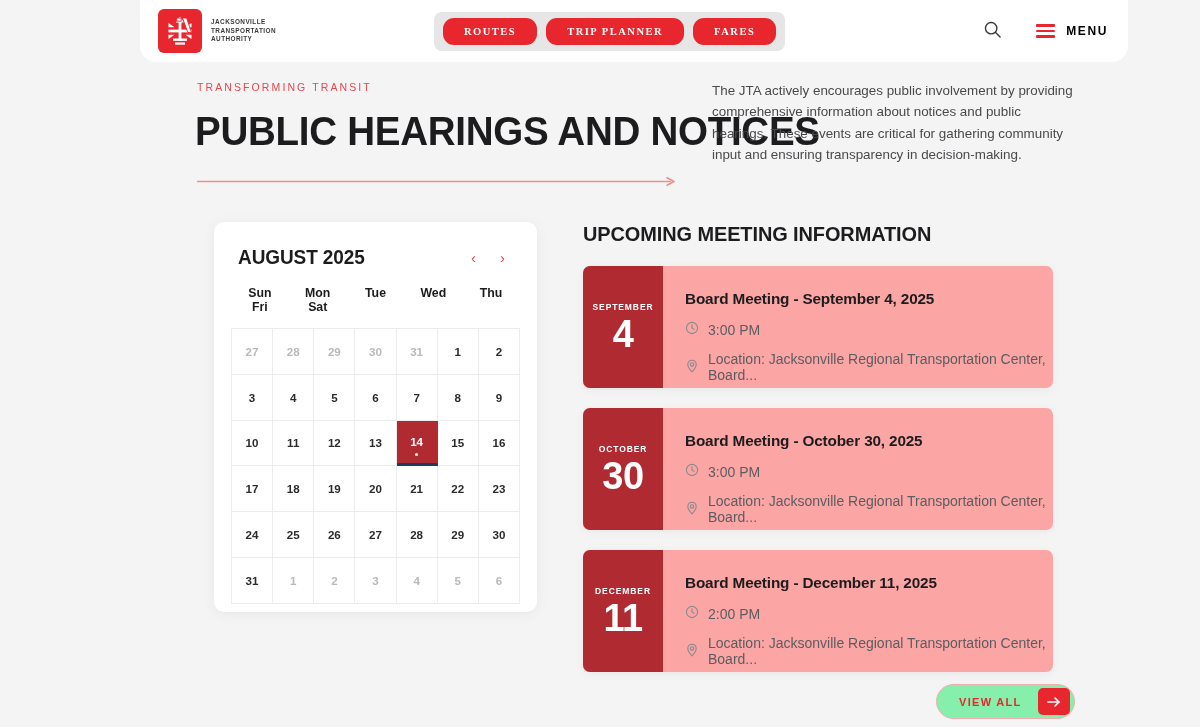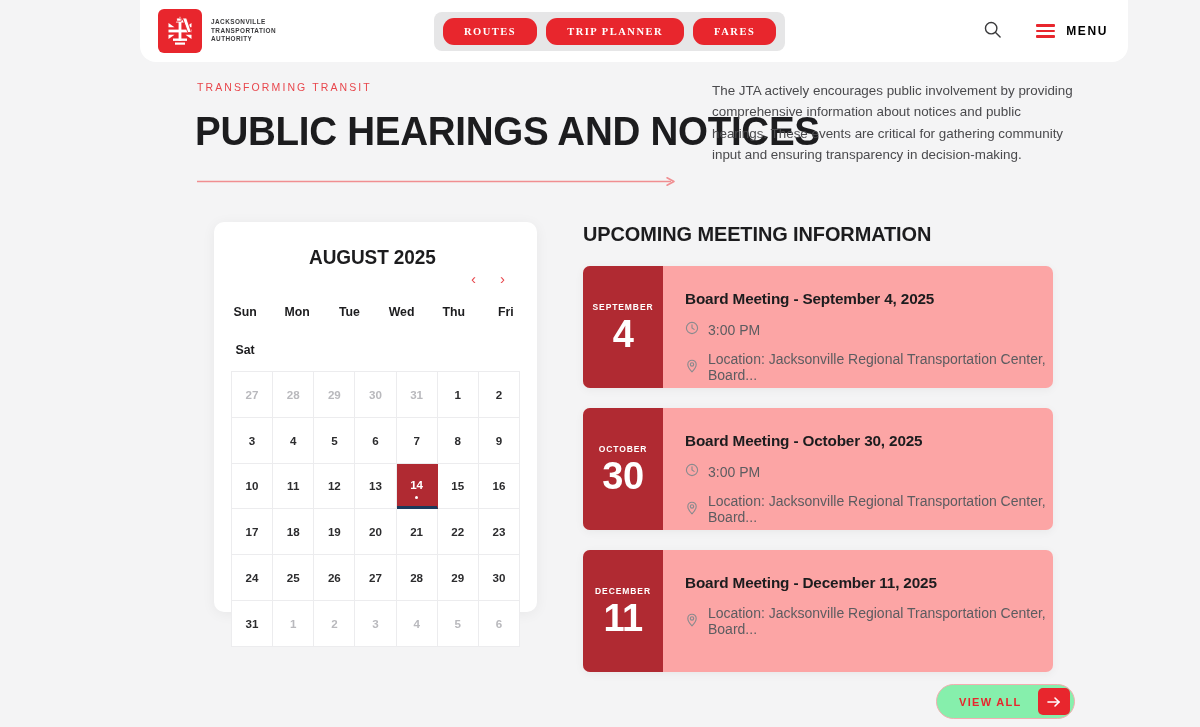--- a/index.html
+++ b/index.html
@@ -156,41 +156,39 @@
     left: 214px; top: 222px;
     width: 323px; height: 390px;
     background: #ffffff;
     border-radius: 10px;
     box-shadow: 0 2px 14px rgba(0,0,0,0.055);
   }
 
   .cal-head {
     display: flex; align-items: center;
     padding: 24px 24px 0 24px;
-    flex-direction: column;
   }
 
   .cal-month {
     font-family: "Liberation Sans Narrow", "Liberation Sans", sans-serif;
     font-size: 20px; font-weight: bold;
     color: #1c1c1e; letter-spacing: -0.1px;
     transform: scaleX(0.95); transform-origin: left center;
   }
 
   .cal-nav { margin-left: auto; display: flex; gap: 18px; padding-right: 5px; }
   .cal-nav button {
     background: none; border: none; cursor: pointer;
     color: #e8464c; font-size: 15px; line-height: 1;
     padding: 2px 3px; font-family: "Liberation Sans", sans-serif;
   }
 
   .cal-dow {
-    display: grid; grid-template-columns: repeat(6, 1fr);
+    display: grid; grid-template-columns: repeat(5, 1fr);
     margin: 17px 17px 0 17px;
-    gap: 24px;
   }
   .cal-dow span {
     text-align: center;
     font-size: 12.3px; font-weight: bold;
     color: #1c1c1e;
   }
 
   .cal-grid {
     display: grid; grid-template-columns: repeat(7, 1fr);
     margin: 14px 17px 0 17px;
@@ -490,20 +488,27 @@
       </div>
       <div class="meeting-card">
         <div class="meeting-date">
           <div class="md-month">DECEMBER</div>
           <div class="md-day">11</div>
         </div>
         <div class="meeting-body">
           <div class="m-title">Board Meeting - December 11, 2025</div>
           <div class="m-row">
             <span><svg width="14" height="14" viewBox="0 0 16 16" fill="none" stroke="#8a8a8e" stroke-width="1.3">
+                <circle cx="8" cy="8" r="6.4"></circle>
+                <path d="M8 4.4 V8 L10.4 9.6" stroke-linecap="round"></path>
+              </svg></span>
+            <span>2:00 PM</span>
+          </div>
+          <div class="m-row">
+            <span><svg width="14" height="14" viewBox="0 0 16 16" fill="none" stroke="#8a8a8e" stroke-width="1.3">
                 <path d="M8 1.4 C5.3 1.4 3.2 3.5 3.2 6.2 C3.2 9.7 8 14.6 8 14.6 C8 14.6 12.8 9.7 12.8 6.2 C12.8 3.5 10.7 1.4 8 1.4 Z"></path>
                 <circle cx="8" cy="6.2" r="1.9"></circle>
               </svg></span>
             <span>Location: Jacksonville Regional Transportation Center, Board...</span>
           </div>
         </div>
       </div>
     </div>
 </div>
 

